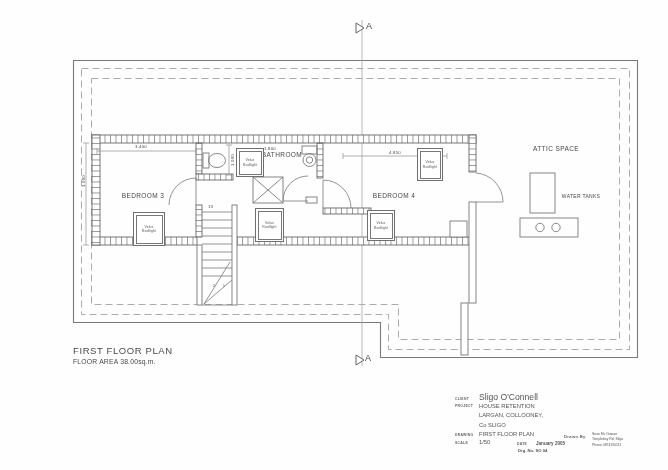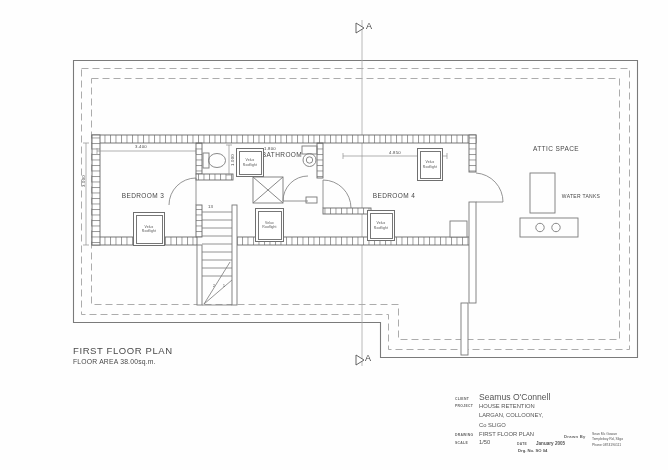--- a/index.html
+++ b/index.html
@@ -188,21 +188,21 @@
         <span>Velux</span>
         <span>Rooflight</span>
       </div>
   </div>
 
   <span class="lbl t10" style="left:73px;top:345px;">FIRST FLOOR PLAN</span>
   <span class="lbl f7" style="left:73px;top:358px;">FLOOR AREA 38.00sq.m.</span>
 
   <div>
     <span class="lbl tb-label" style="left:455px;top:397px;">CLIENT</span>
-    <span class="lbl tbl" style="left:479px;top:392px;font-size:8.6px;">Seamus O'Connell</span>
+    <span class="lbl tbl" style="left:479px;top:392px;font-size:8.6px;">Sligo O'Connell</span>
 
     <span class="lbl tb-label" style="left:455px;top:404px;">PROJECT</span>
     <span class="lbl tbl" style="left:479px;top:402.5px;font-size:5.8px;">HOUSE RETENTION</span>
     <span class="lbl tbl" style="left:479px;top:412px;font-size:5.8px;">LARGAN, COLLOONEY,</span>
     <span class="lbl tbl" style="left:479px;top:421.5px;font-size:5.8px;">Co SLIGO</span>
 
     <span class="lbl tb-label" style="left:455px;top:433px;">DRAWING</span>
     <span class="lbl tbl" style="left:479px;top:431px;font-size:5.8px;">FIRST FLOOR PLAN</span>
 
     <span class="lbl tb-label" style="left:455px;top:441px;">SCALE</span>

